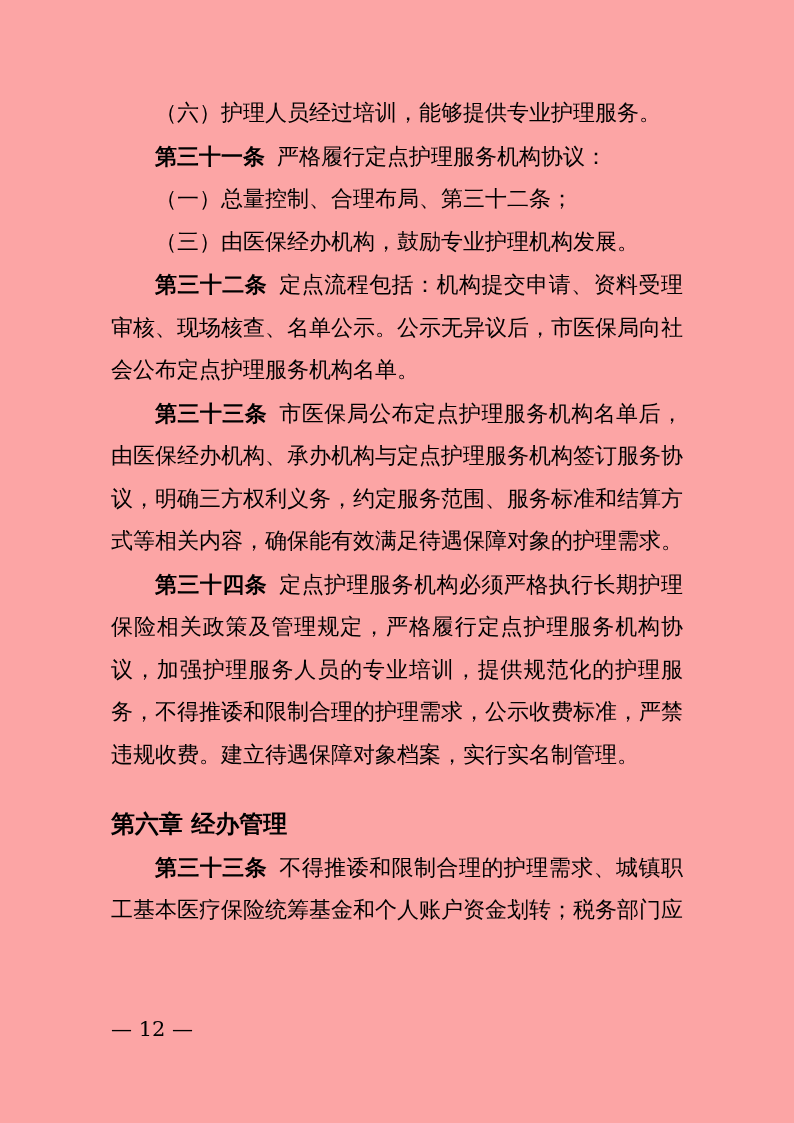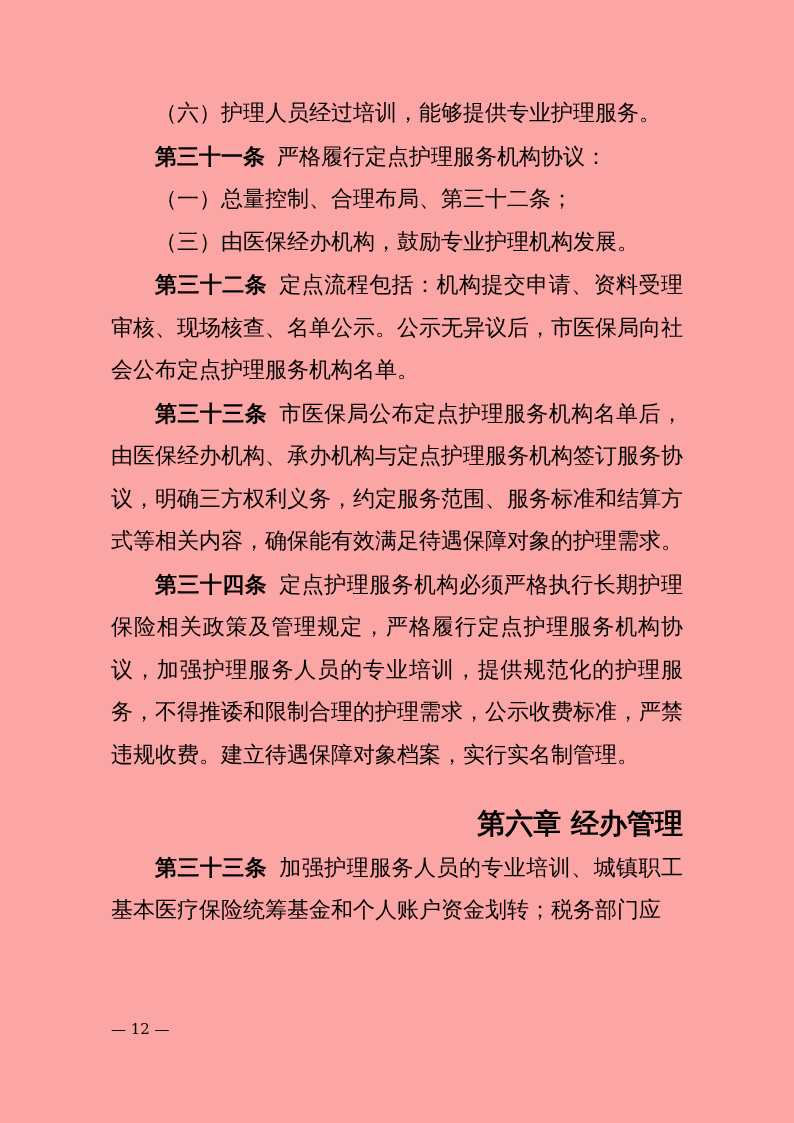--- a/index.html
+++ b/index.html
@@ -35,31 +35,31 @@
     font-weight: bold;
     margin-right: 0.55em;
   }
   .term:empty {
     display: none;
     margin: 0;
   }
   h2.chapter {
     margin: 27px 0 0 0;
     padding: 0;
-    font-size: 28px;
+    font-size: 24px;
     line-height: 42.5px;
     font-weight: bold;
-    text-align: right;
+    text-align: left;
     text-indent: 0;
   }
   .footer {
     position: absolute;
     left: 111px;
     top: 1014px;
-    font-size: 15px;
+    font-size: 21px;
     line-height: 30px;
     color: #000000;
   }
 </style>
 </head>
 <body>
 
 <div class="page">
   <div class="content">
 
@@ -73,18 +73,18 @@
     <p class="para"><span>（三）由医保经办机构，鼓励专业护理机构发展。</span></p>
 
     <p class="para"><span class="term">第三十二条</span><span>定点流程包括：机构提交申请、资料受理审核、现场核查、名单公示。公示无异议后，市医保局向社会公布定点护理服务机构名单。</span></p>
 
     <p class="para"><span class="term">第三十三条</span><span>市医保局公布定点护理服务机构名单后，由医保经办机构、承办机构与定点护理服务机构签订服务协议，明确三方权利义务，约定服务范围、服务标准和结算方式等相关内容，确保能有效满足待遇保障对象的护理需求。</span></p>
 
     <p class="para"><span class="term">第三十四条</span><span>定点护理服务机构必须严格执行长期护理保险相关政策及管理规定，严格履行定点护理服务机构协议，加强护理服务人员的专业培训，提供规范化的护理服务，不得推诿和限制合理的护理需求，公示收费标准，严禁违规收费。建立待遇保障对象档案，实行实名制管理。</span></p>
 
     <h2 class="chapter">第六章 经办管理</h2>
 
-    <p class="para"><span class="term">第三十三条</span><span>加强护理服务人员的专业培训、城镇职工基本医疗保险统筹基金和个人账户资金划转；税务部门应</span></p>
+    <p class="para"><span class="term">第三十三条</span><span>不得推诿和限制合理的护理需求、城镇职工基本医疗保险统筹基金和个人账户资金划转；税务部门应</span></p>
 
   </div>
 
   <div class="footer">— 12 —</div>
 </div>
 
 </body></html>

